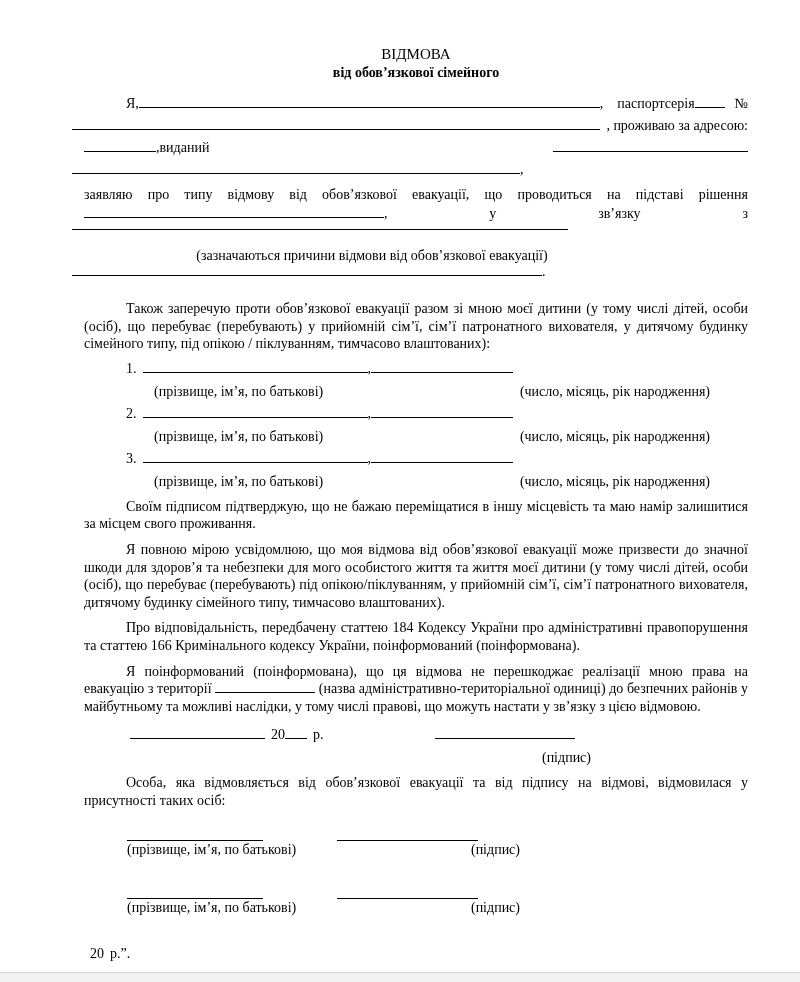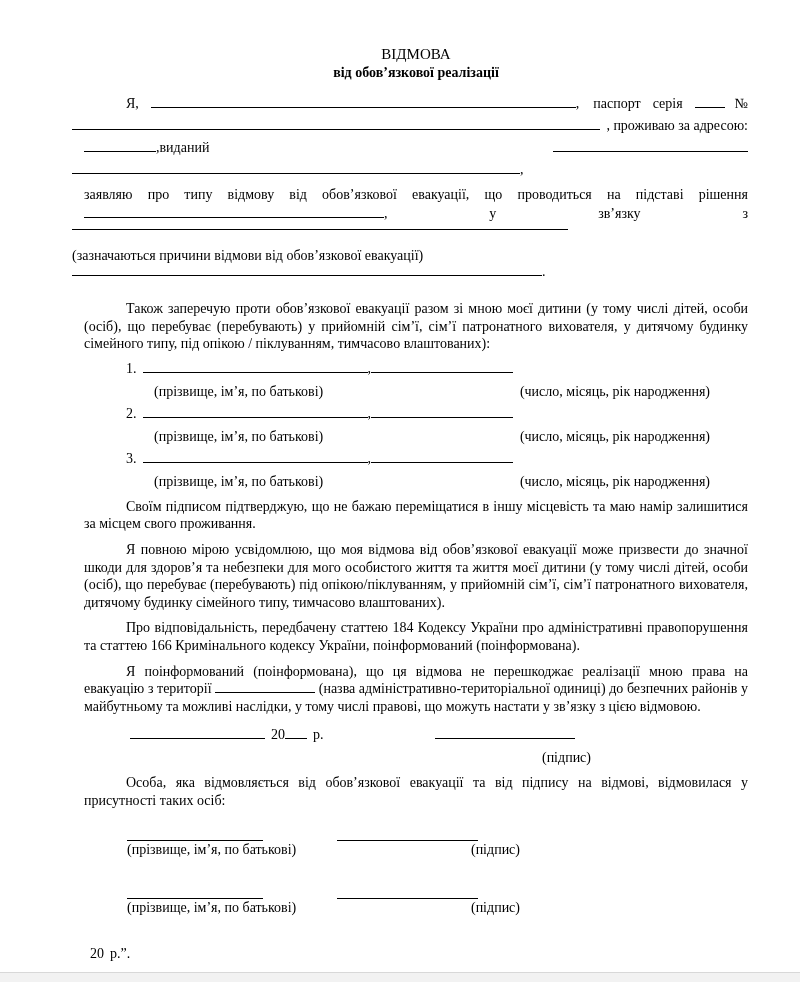--- a/index.html
+++ b/index.html
@@ -31,26 +31,26 @@
   .w470 { width: 470px; }
 
   .neg { margin-left: -12px; }
 
   .p { text-align: justify; text-indent: 42px; line-height: 17.6px; margin-top: 8px; }
   .jl { text-align: justify; text-align-last: justify; line-height: 22px; height: 22px; }
 
   .ident { margin-top: 14px; }
   .ml6  { margin-left: 6px; }
   .ml10 { margin-left: 10px; }
-  .ml12 { margin-left: 12px; }
+  .ml12 { }
   .ml14 { margin-left: 14px; }
   .ml46 { margin-left: 46px; }
 
   .reasons-line { height: 20px; display: flex; align-items: baseline; }
-  .reasons-cap  { width: 600px; margin-left: -12px; text-align: left; line-height: 16px; height: 16px; }
+  .reasons-cap  { width: 600px; margin-left: -12px; text-align: center; line-height: 16px; height: 16px; }
 
   .item { margin-bottom: 6px; }
   .item-line { display: flex; align-items: baseline; height: 23px; margin-left: 42px; }
   .item-line .num { margin-right: 6px; }
   .item-caps { display: flex; line-height: 16px; height: 16px; }
   .cap-name  { margin-left: 70px; }
   .cap-birth { margin-left: auto; margin-right: 38px; }
 
   .date-row { display: flex; align-items: baseline; height: 22px; margin-top: 12px; }
   .sig-cap  { text-align: right; padding-right: 157px; line-height: 17px; height: 17px; }
@@ -71,21 +71,21 @@
     position: absolute; left: 0; bottom: 0; width: 800px; height: 10px;
     background: #f2f2f2; border-top: 1px solid #d8d8d8;
   }
 </style>
 </head>
 <body>
 
 <div class="page">
 
   <div class="title">ВІДМОВА</div>
-  <div class="subtitle">від обов’язкової реалізації</div>
+  <div class="subtitle">від обов’язкової сімейного</div>
 
   <div class="ident">
     <div class="row">
       <span style="margin-left:42px">Я,</span>
       <span class="bl grow ml12"></span>
       <span>,</span>
       <span class="ml14">паспорт</span>
       <span class="ml12">серія</span>
       <span class="bl w30 ml12"></span>
       <span class="ml10">№</span>

